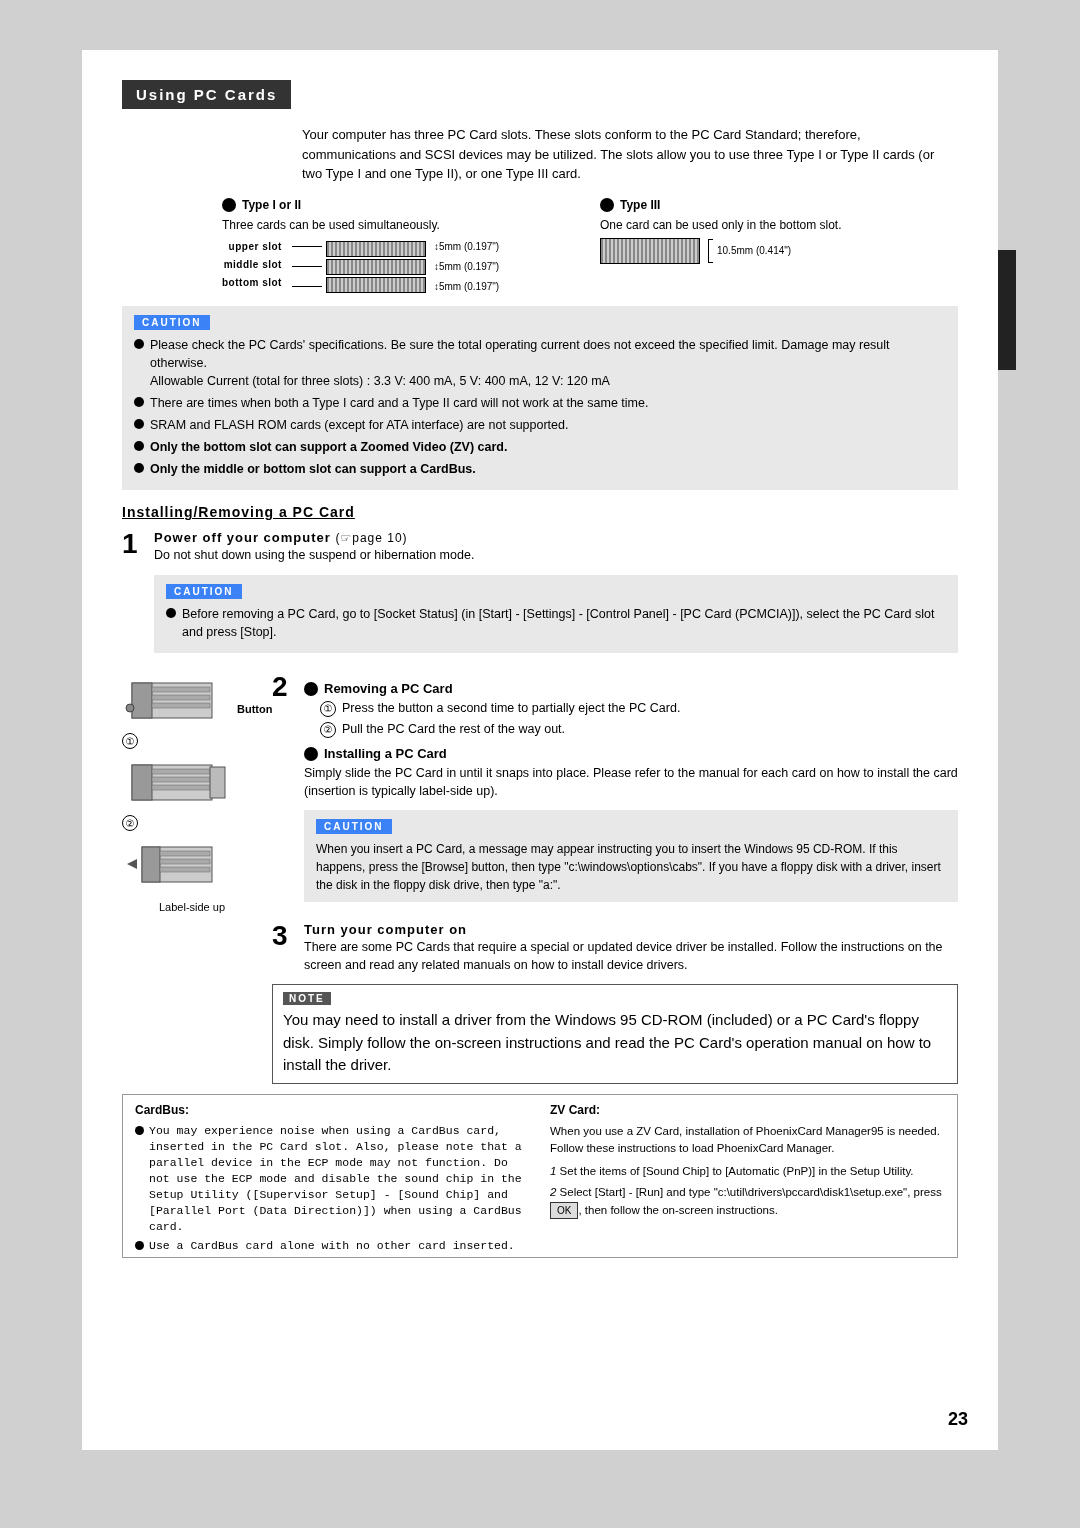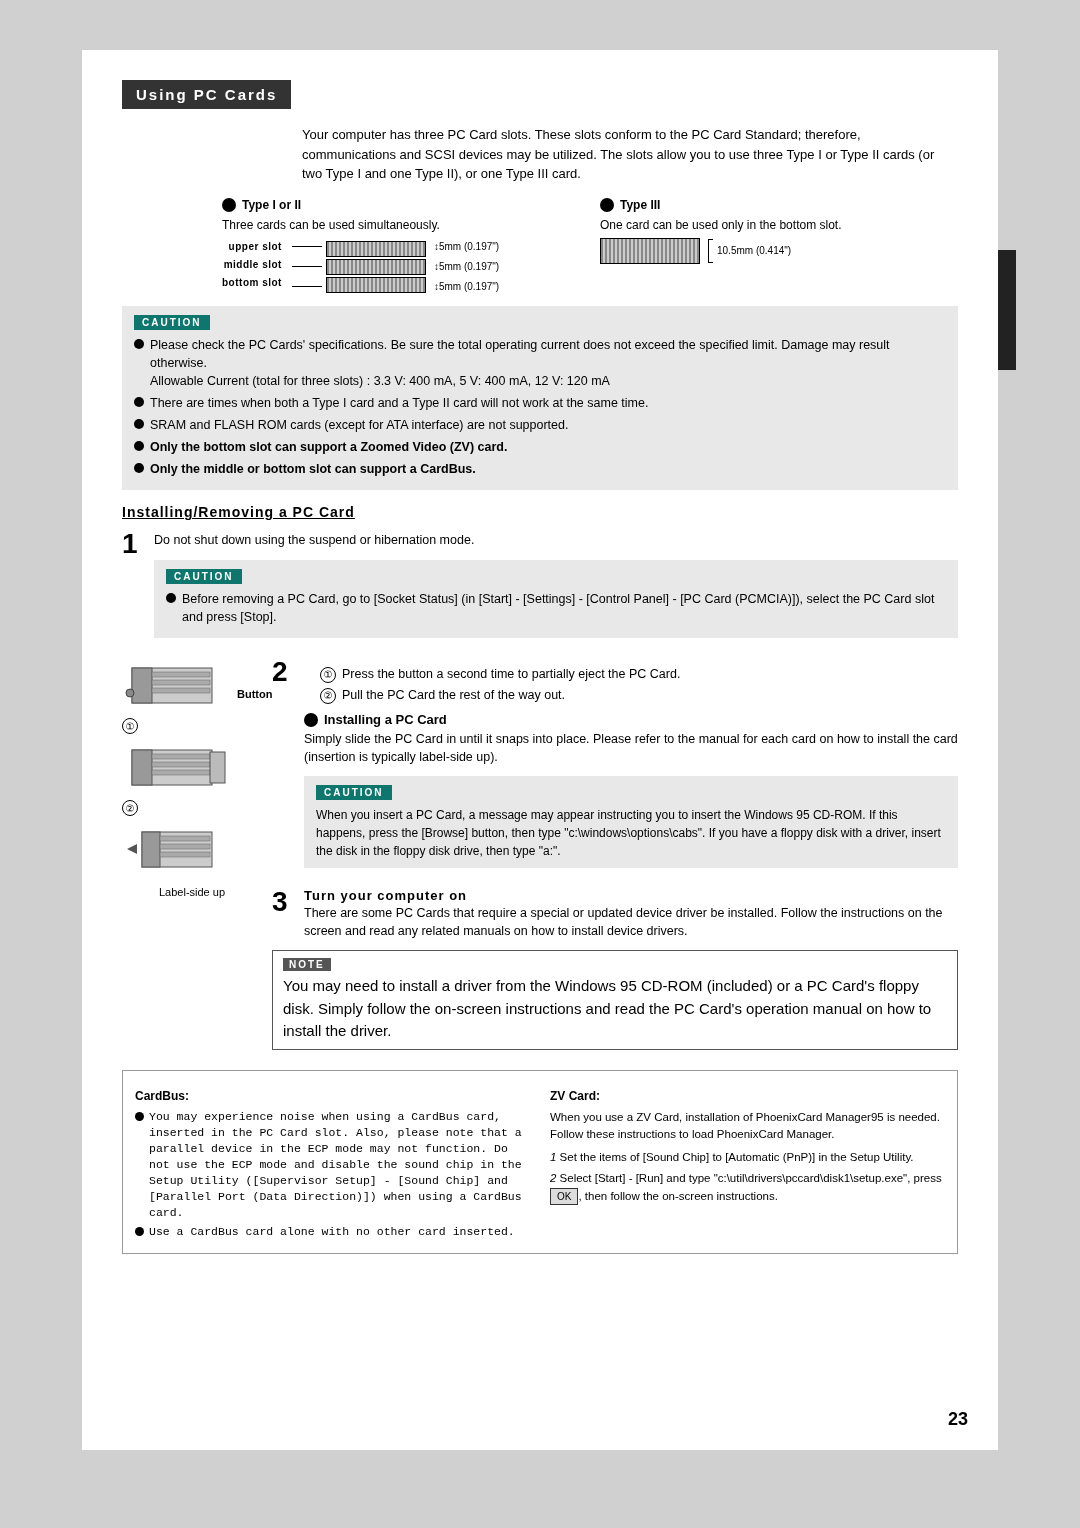--- a/index.html
+++ b/index.html
@@ -132,21 +132,21 @@
       background: repeating-linear-gradient(90deg, #888 0px, #888 2px, #ccc 2px, #ccc 4px);
     }
     
     .caution-box {
       background: #e8e8e8;
       border: none;
       padding: 8px 12px 8px 12px;
       margin: 10px 0;
     }
     .caution-label {
-      background: #0f766e;
+      background: #3b82f6;
       color: #fff;
       font-size: 10px;
       font-weight: bold;
       letter-spacing: 2px;
       padding: 2px 8px;
       display: inline-block;
       margin-bottom: 6px;
     }
     .caution-list {
       list-style: none;
@@ -263,22 +263,21 @@
       font-size: 10px;
       font-weight: bold;
       letter-spacing: 2px;
       padding: 1px 6px;
       display: inline-block;
       margin-bottom: 4px;
     }
     
     .bottom-section {
       border: 1px solid #999;
-      padding: 10px 12px;
-      margin-top: 10px;
+      padding: 0 12px;
       font-size: 11.5px;
       line-height: 1.5;
     }
     .bottom-columns {
       display: flex;
       gap: 20px;
       margin-top: 6px;
     }
     .bottom-col {
       flex: 1;
@@ -432,20 +431,24 @@
     </ul>
   </div>
 
   
   <div class="subsection-title">Installing/Removing a PC Card</div>
 
   
   <div class="step">
     <div class="step-num">1</div>
     <div class="step-content">
+      <div class="step-title">
+        <span>Power off your computer</span>
+        <span style="font-weight:normal;font-size:12px;">(☞page 10)</span>
+      </div>
       <div class="step-sub">Do not shut down using the suspend or hibernation mode.</div>
 
       <div class="caution-box">
         <div class="caution-label">CAUTION</div>
         <ul class="caution-list">
           <li>
             <span class="dot"></span>
             <span>Before removing a PC Card, go to [Socket Status] (in [Start] - [Settings] - [Control Panel] - [PC Card (PCMCIA)]), select the PC Card slot and press [Stop].</span>
           </li>
         </ul>
@@ -509,20 +512,24 @@
 
       <div class="label-side-up">Label-side up</div>
     </div>
 
     <div style="margin-left:150px;">
       <div class="step">
         <div class="step-num">2</div>
         <div class="step-content">
 
           <div class="sub-section">
+            <div class="sub-title">
+              <span class="circle-filled"></span>
+              <span>Removing a PC Card</span>
+            </div>
             <ul class="numbered-list">
               <li>
                 <span class="circle-num">①</span>
                 <span>Press the button a second time to partially eject the PC Card.</span>
               </li>
               <li>
                 <span class="circle-num">②</span>
                 <span>Pull the PC Card the rest of the way out.</span>
               </li>
             </ul>

